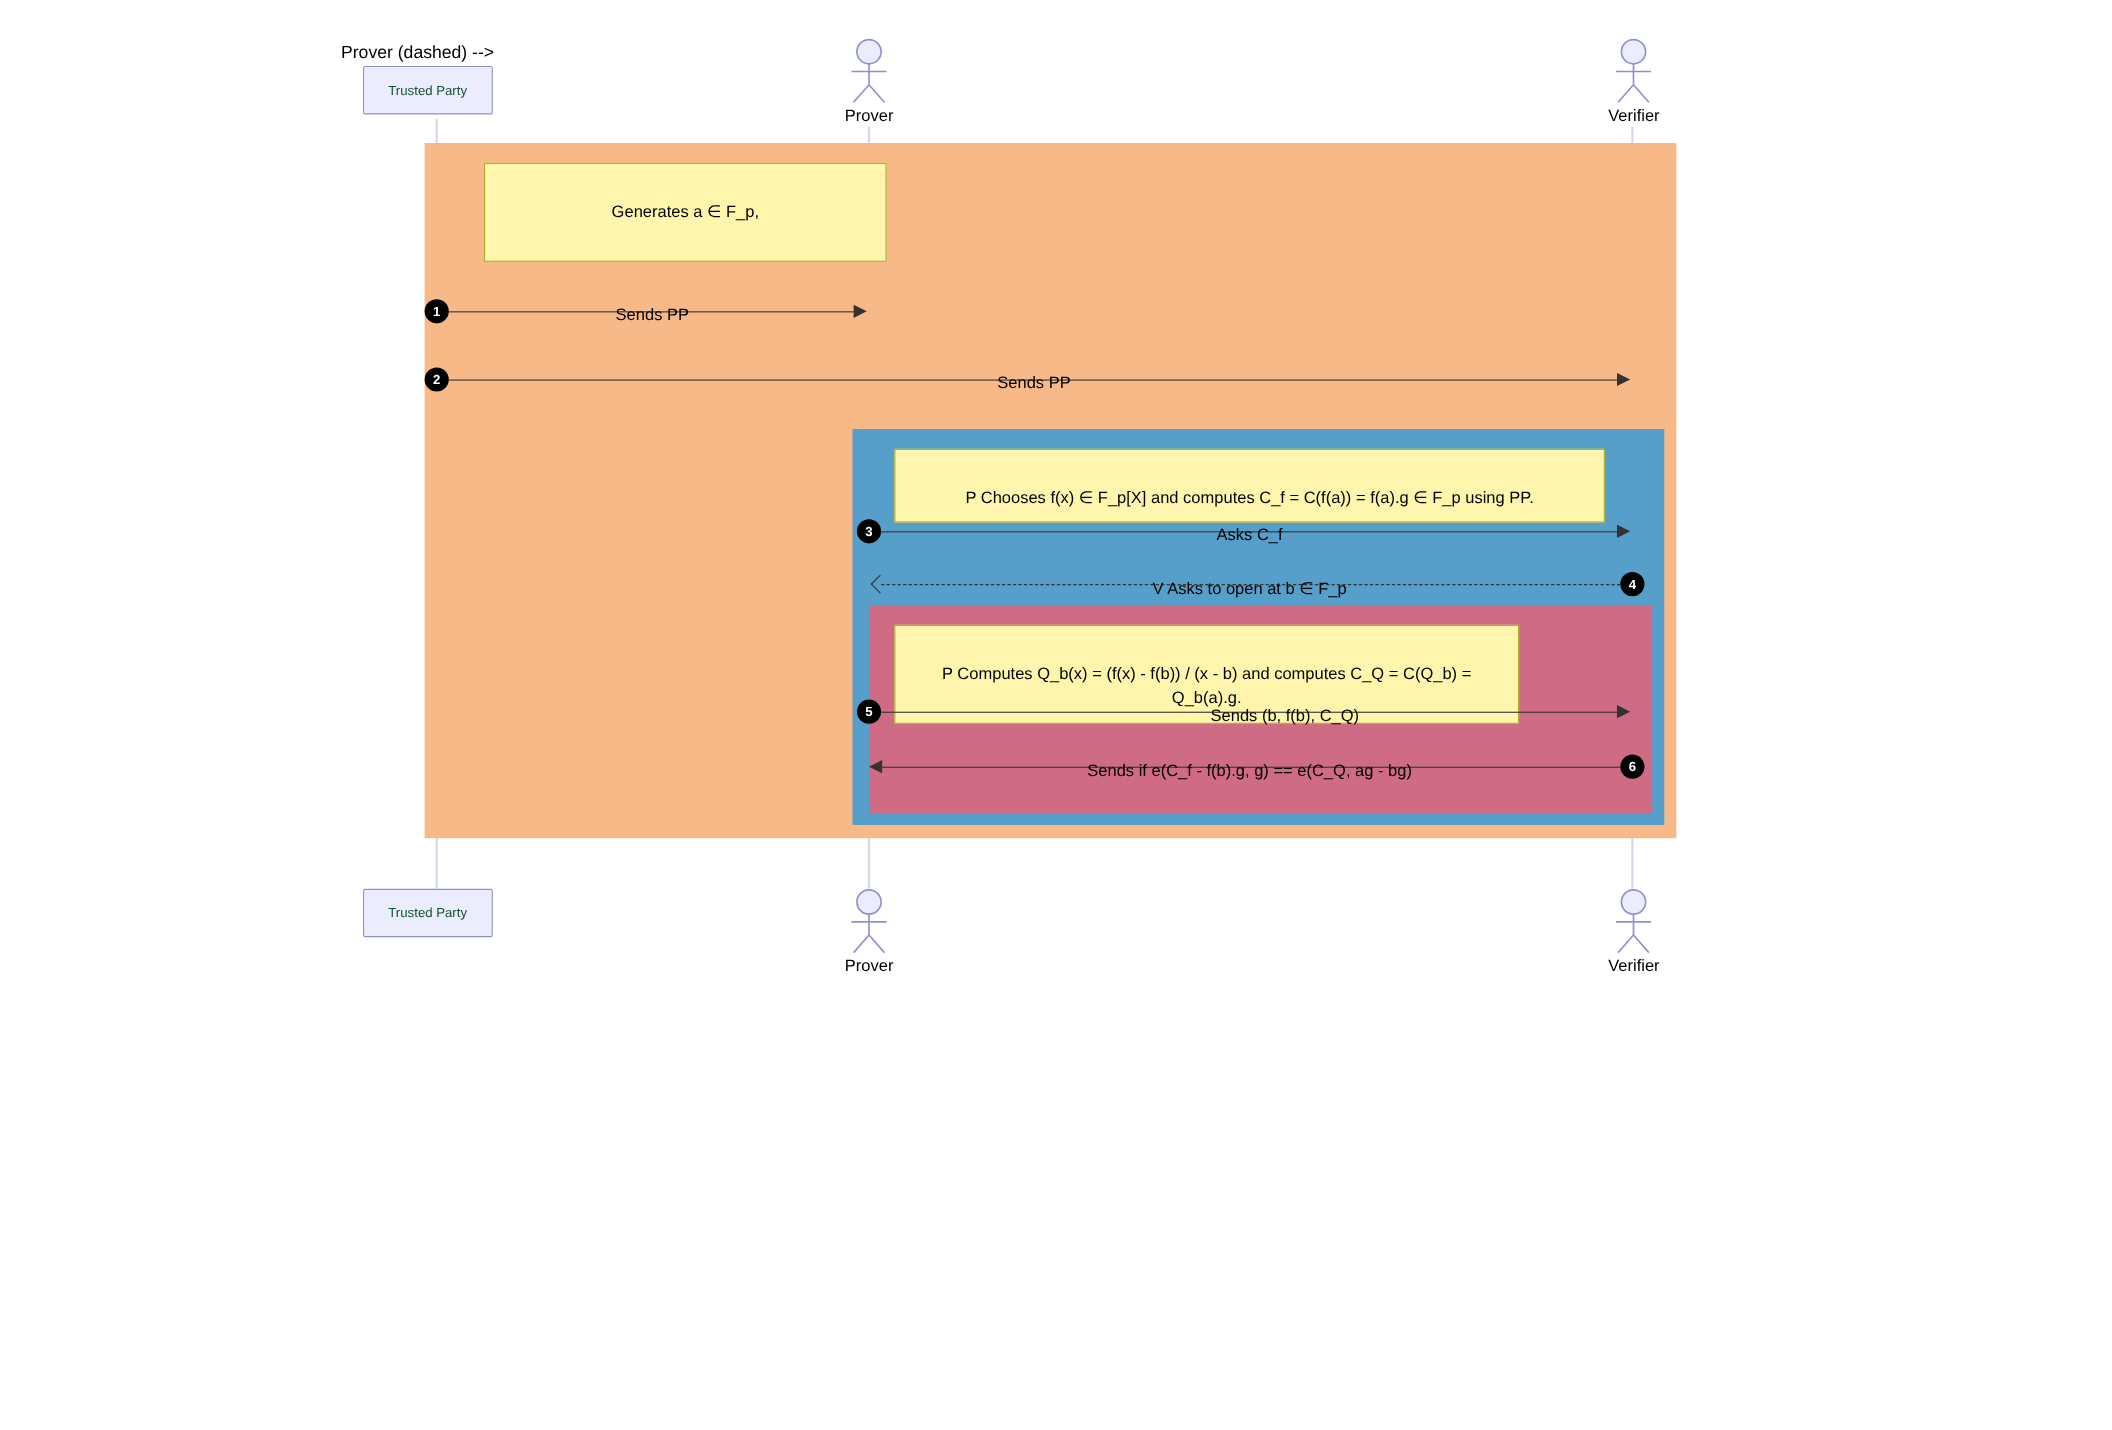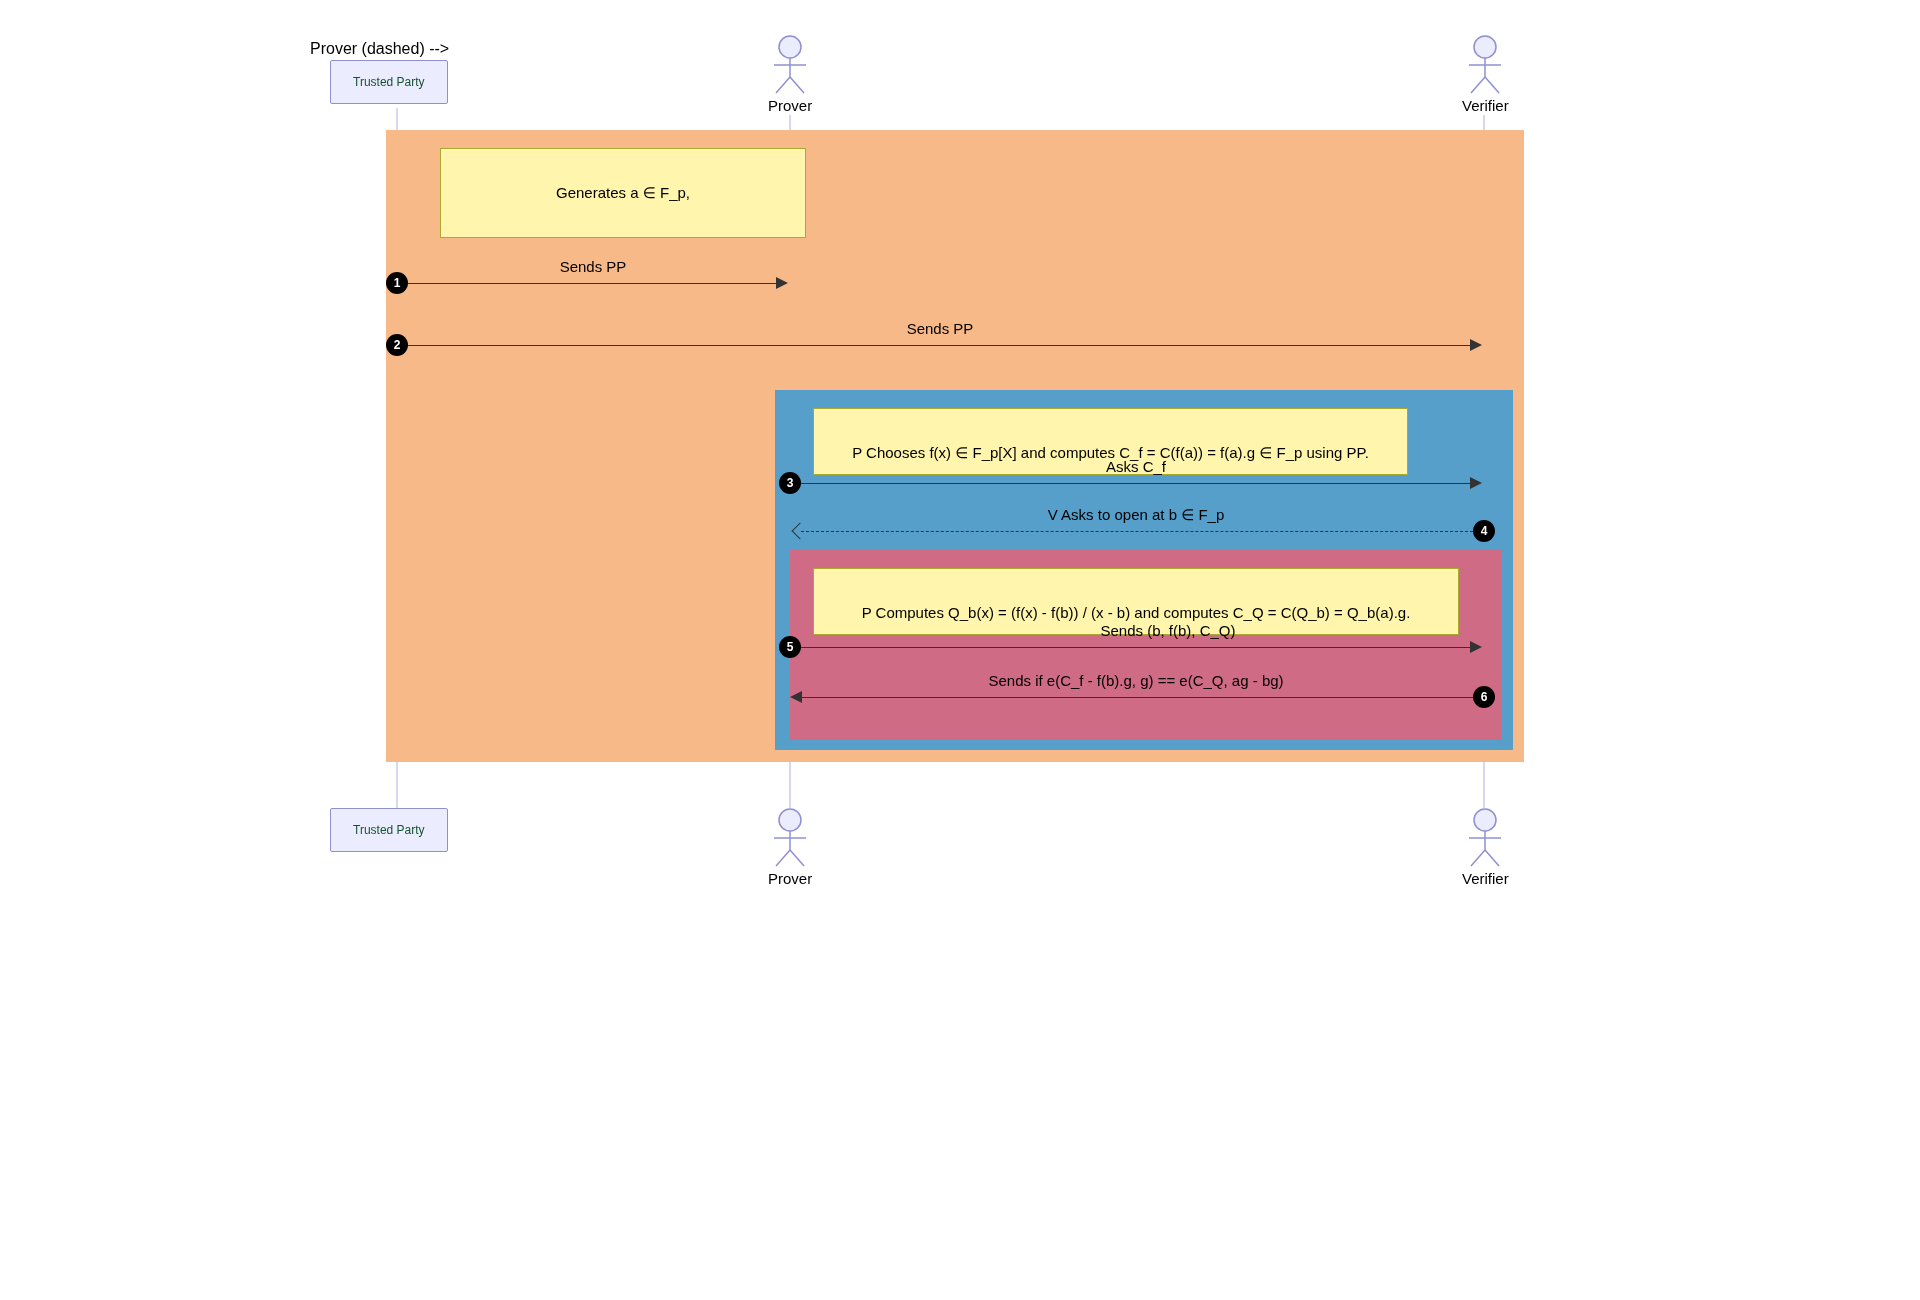--- a/index.html
+++ b/index.html
@@ -107,20 +107,21 @@
     justify-content: center;
     z-index: 8;
   }
   .msg-label {
     position: absolute;
     font-size: 15px;
     color: #000;
     z-index: 7;
     text-align: center;
     transform: translateX(-50%);
+    margin-top: 20px;
   }
 </style>
 </head>
 <body>
 
 <div class="diagram">
 
   
   <div class="trusted-box" style="left:20px; top:20px;">
     <span>Trusted Party</span>
@@ -157,24 +158,24 @@
 
   
   <div class="box-bg orange" style="left:76px; top:90px; width:1138px; height:632px;"></div>
   <div class="box-bg blue" style="left:465px; top:350px; width:738px; height:360px;"></div>
   <div class="box-bg red" style="left:480px; top:510px; width:712px; height:190px;"></div>
 
   
   <div class="note" style="left:130px; top:108px; width:366px;">
     <div style="font-weight:500">Generates a ∈ F_p,</div>
   </div>
-  <div class="note" style="left:503px; top:368px; width:595px;">
+  <div class="note" style="left:503px; top:368px; width:646px;">
     <span>P Chooses f(x) ∈ F_p[X] and computes C_f = C(f(a)) = f(a).g ∈ F_p using PP.</span>
   </div>
-  <div class="note" style="left:503px; top:528px; width:646px;">
+  <div class="note" style="left:503px; top:528px; width:568px;">
     <span>P Computes Q_b(x) = (f(x) - f(b)) / (x - b) and computes C_Q = C(Q_b) = Q_b(a).g.</span>
   </div>
 
   
   <div class="msg-label" style="left:283px; top:218px;">Sends PP</div>
   <div class="seq-num" style="left:76px; top:232px;">1</div>
   <div class="arrow-line" style="left:98px; top:243px; width:370px;"></div>
   <div class="arrow-head right" style="left:466px; top:237px;"></div>
 
   

